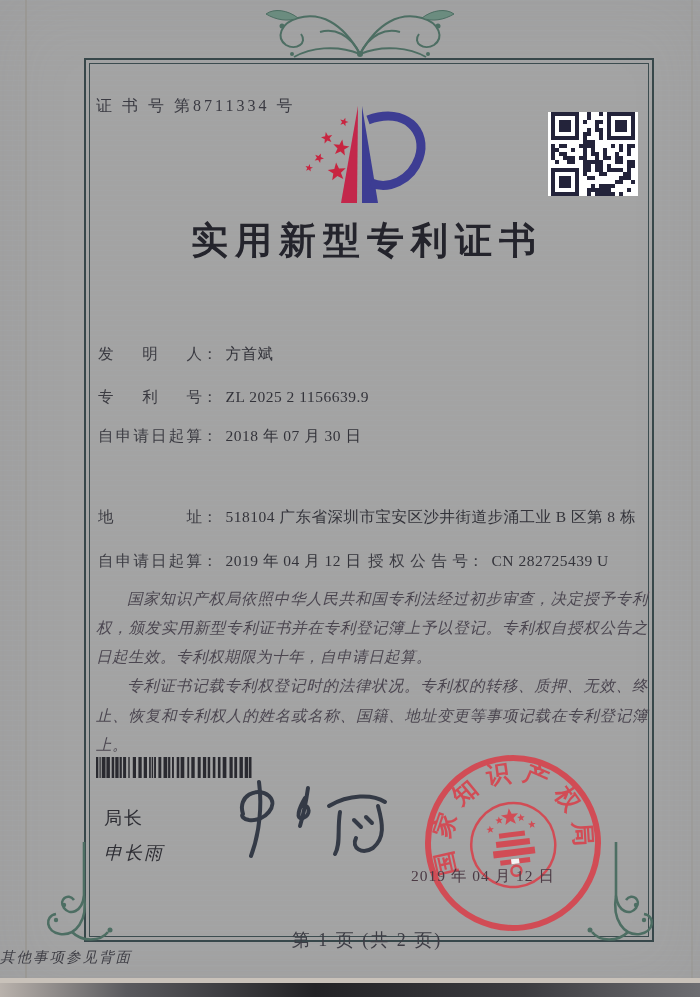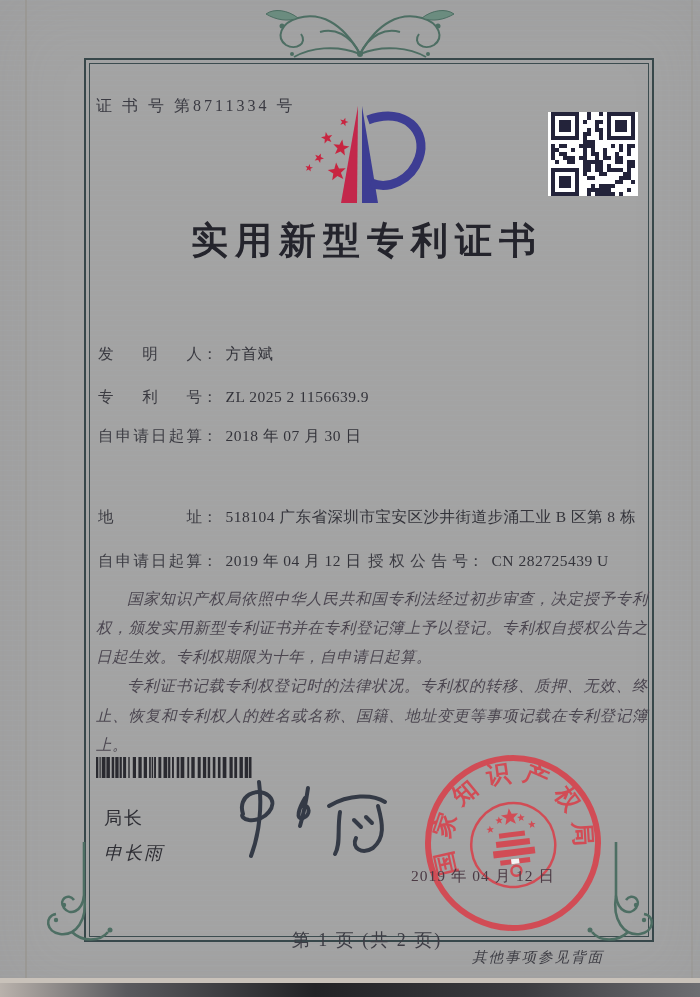--- a/index.html
+++ b/index.html
@@ -40,21 +40,21 @@
   .barcode{position:absolute;left:96px;top:757px;}
   .officer{position:absolute;left:104px;top:806px;font-family:"Liberation Sans",sans-serif;
     font-size:18px;color:#2e2e34;letter-spacing:2px;}
   .officer .name{margin-top:11px;font-style:italic;}
   .signature{position:absolute;left:213px;top:772px;}
   .seal{position:absolute;left:418px;top:748px;}
   .seal-date{position:absolute;left:411px;top:866px;width:190px;font-size:15.5px;
     letter-spacing:1px;color:#4b3a44;z-index:6;}
   .page-no{position:absolute;left:84px;top:904px;width:566px;text-align:center;
     font-size:18px;color:#3c3c44;letter-spacing:2px;margin-top:24px;}
-  .back-note{position:absolute;left:0;top:948px;width:604px;text-align:right;
+  .back-note{position:absolute;left:0;top:948px;width:604px;text-align:left;
     font-size:14.5px;font-style:italic;color:#3f3f46;letter-spacing:2px;}
   .orn{position:absolute;}
 </style>
 </head>
 <body>
 
 <div class="page">
 
   <div class="edge-left"></div>
   <div class="edge-right"></div>

